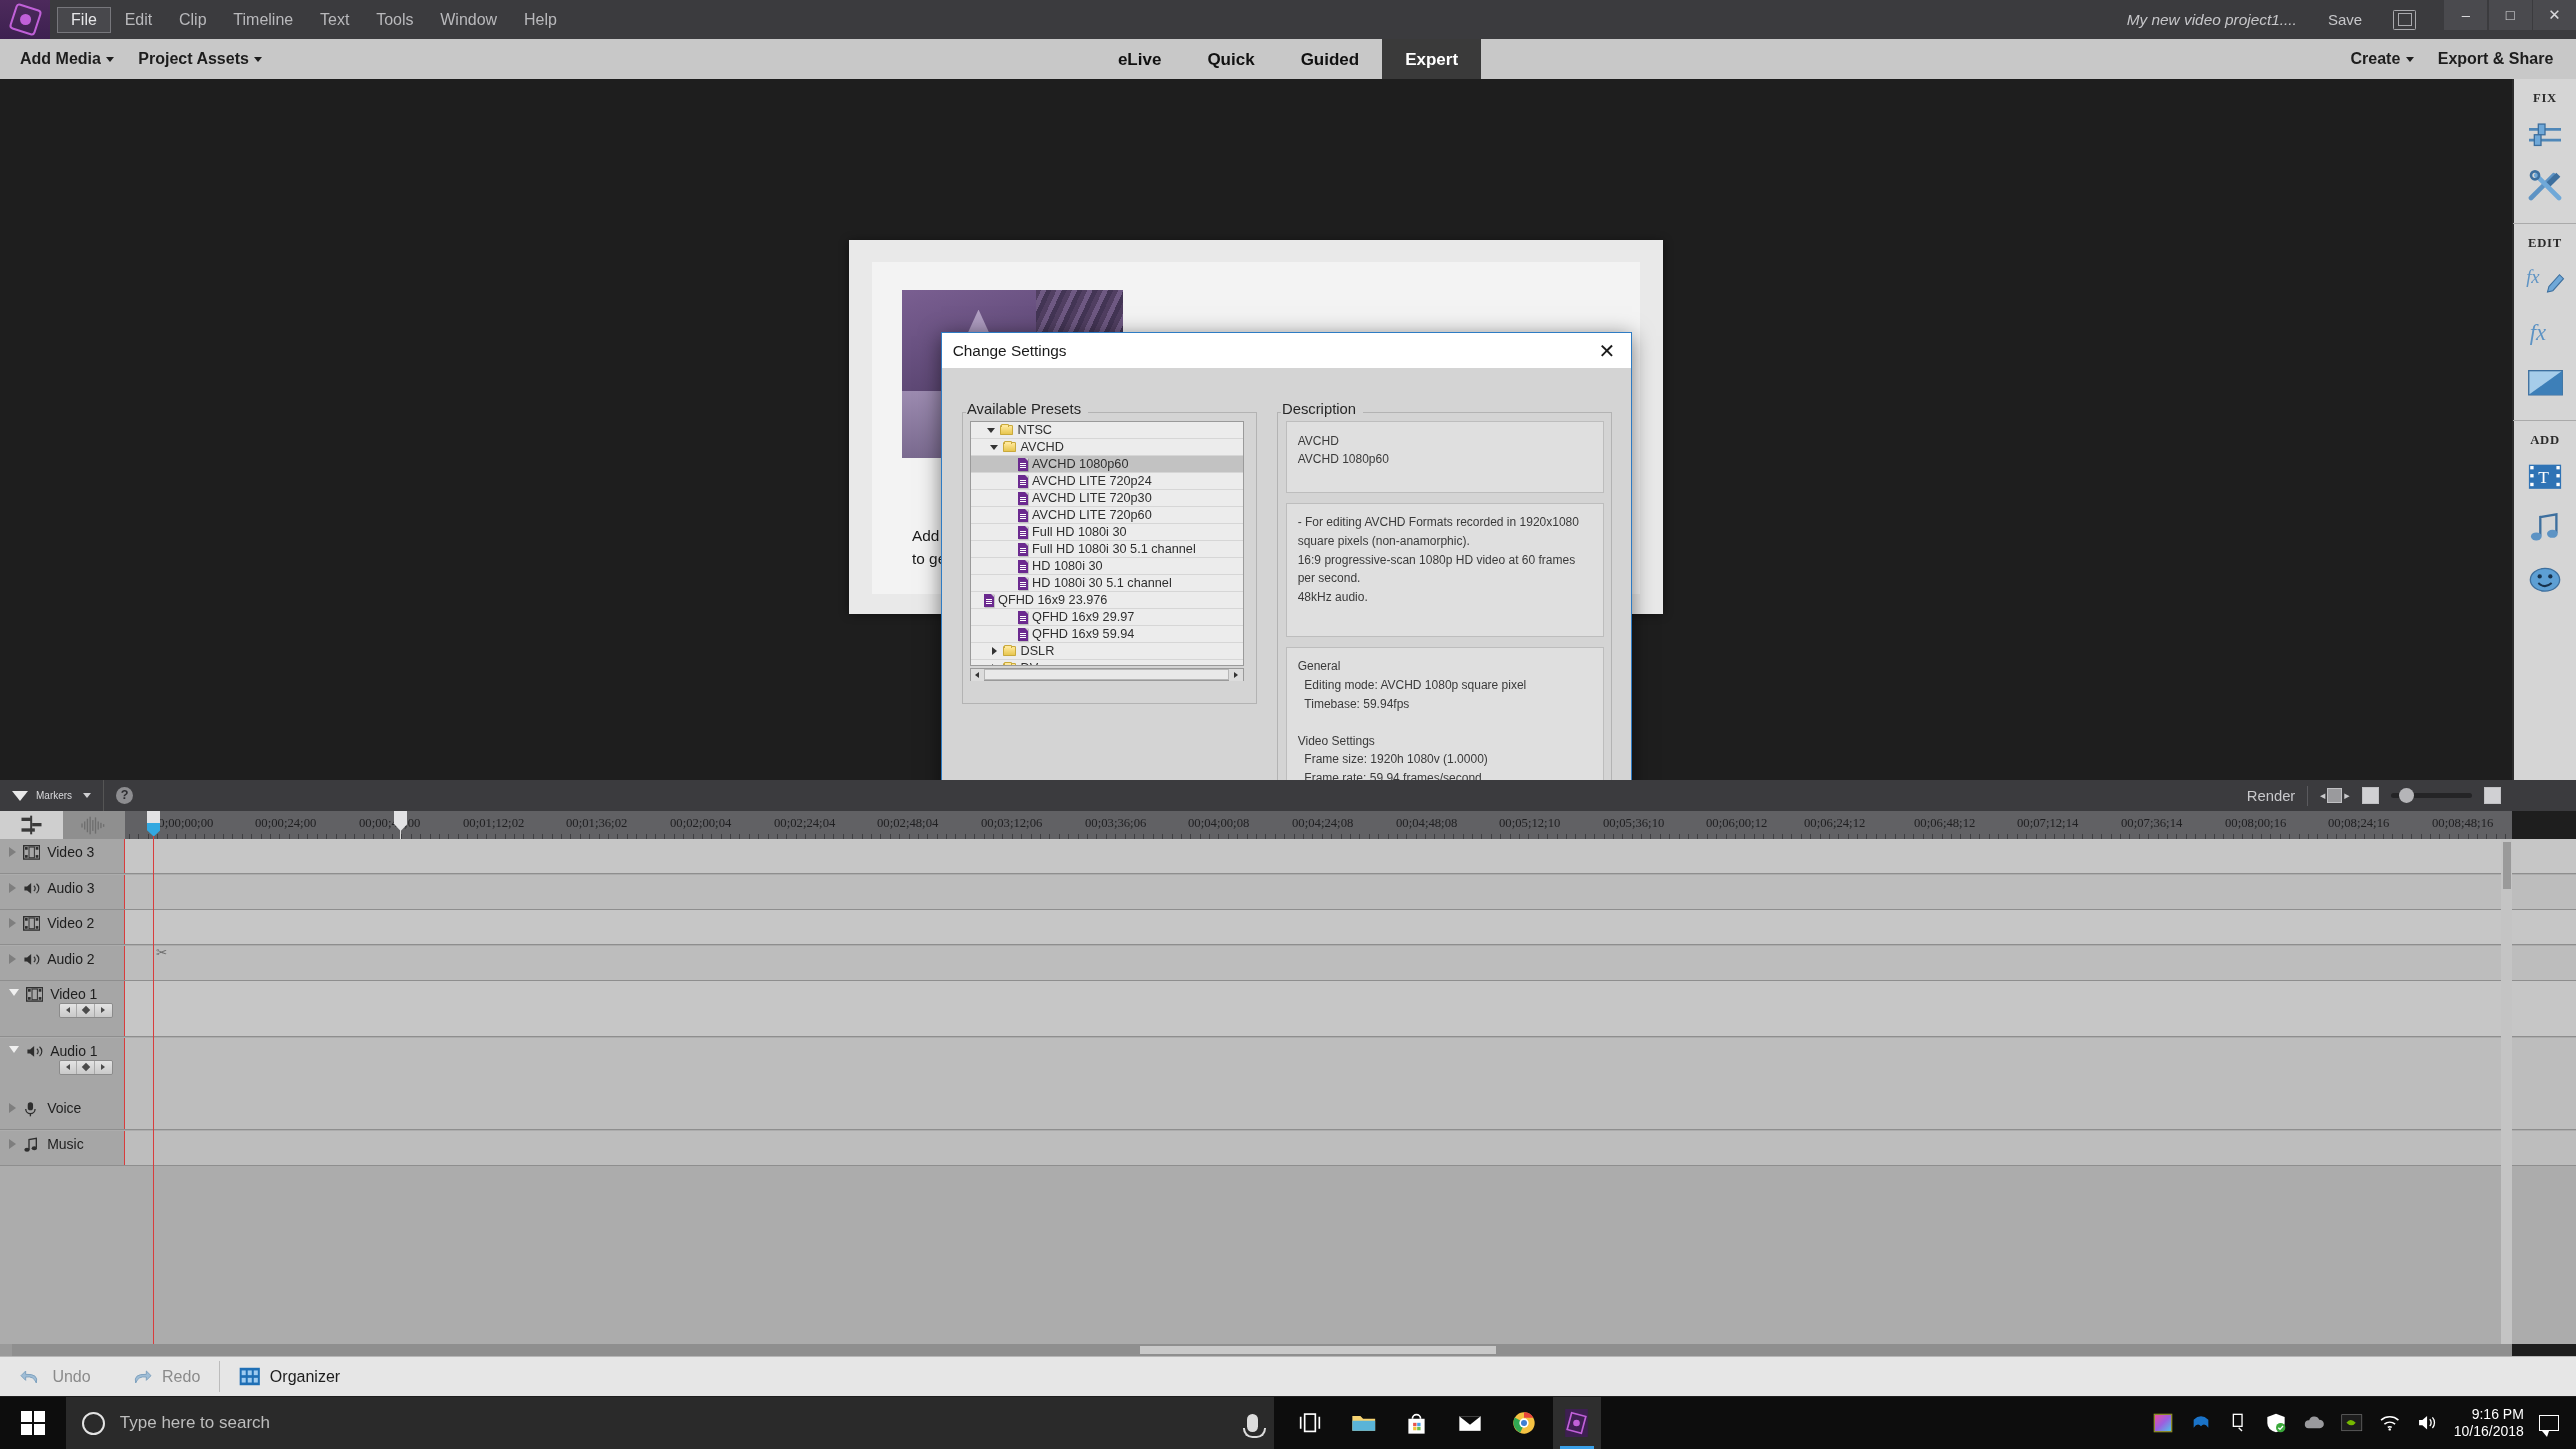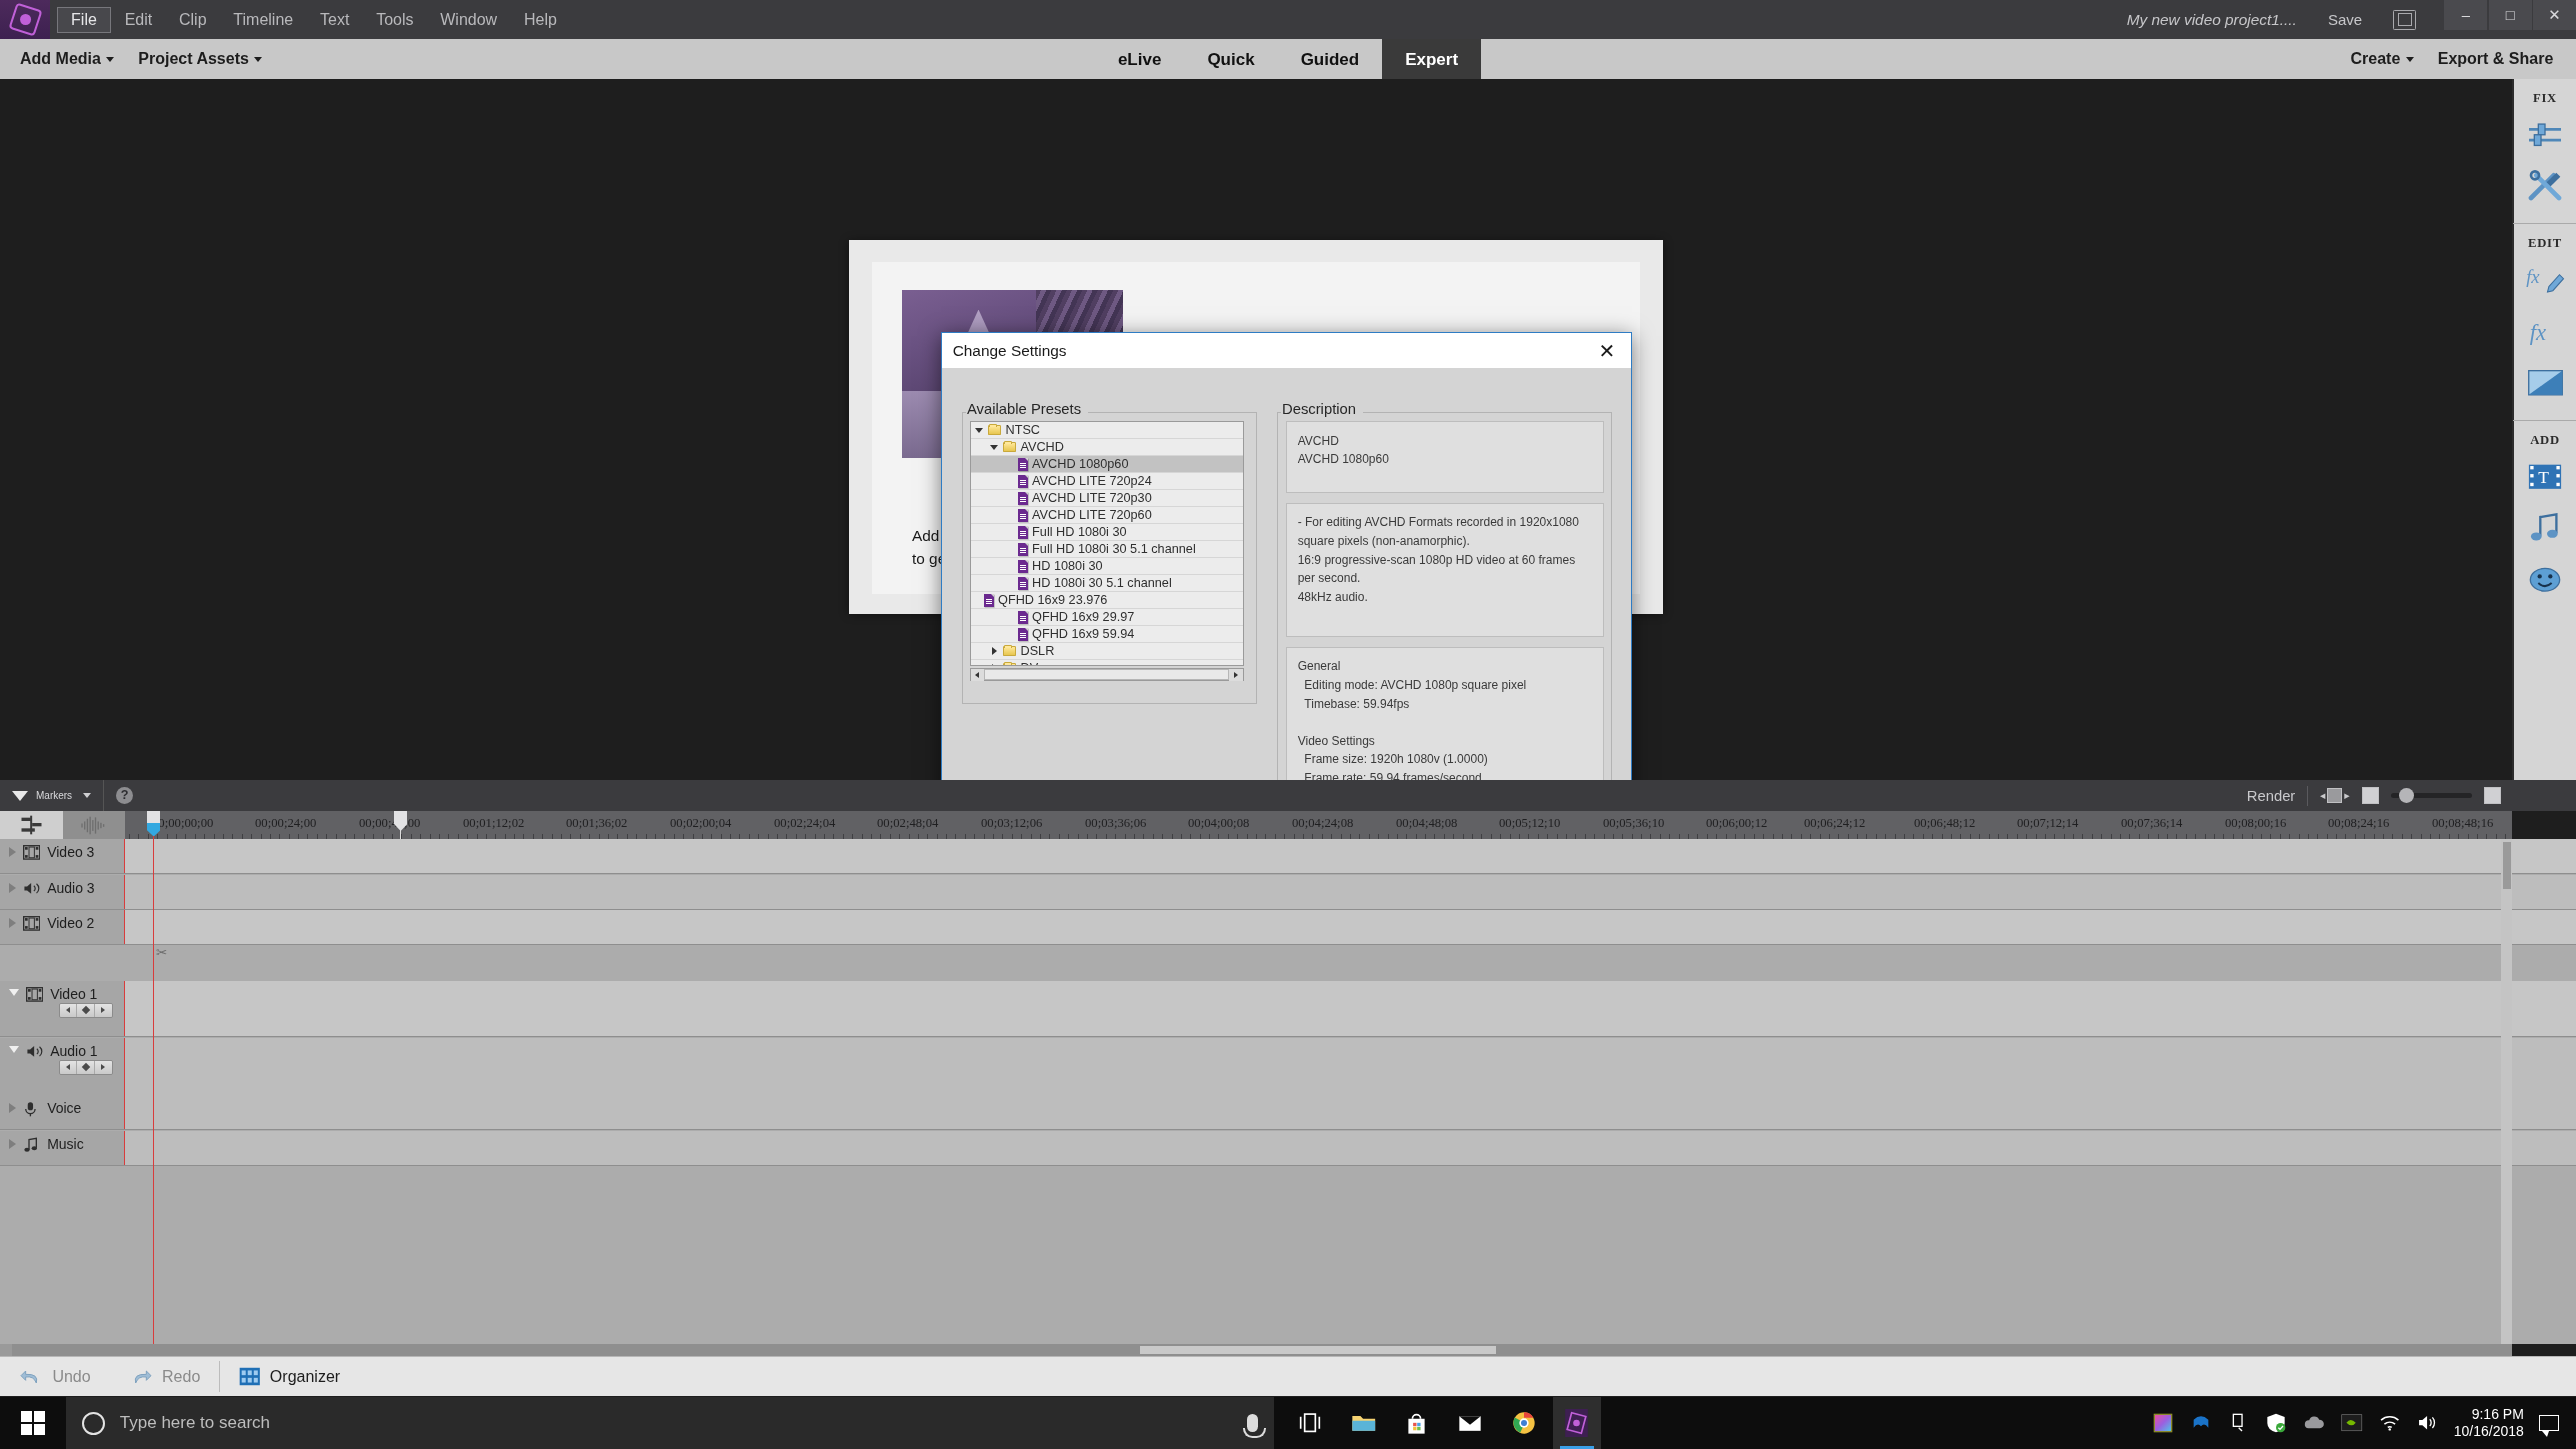--- a/index.html
+++ b/index.html
@@ -578,21 +578,21 @@
       <div class="dlg-close">✕</div>
     </div>
 
     <div class="dlg-body">
 
       <div class="fs" id="presets-fs">
         <div class="fs-topline-l"></div>
         <div class="fs-topline-r" style="width:168px"></div>
         <div class="fs-legend">Available Presets</div>
         <div class="tree" id="preset-tree">
-            <div class="tnode" style="padding-left: 4px;">
+            <div class="tnode" style="padding-left: 16px;">
               <span class="tri">
                 <span class="tri-d"></span>
               </span>
               <span class="folder"></span>
               <span>NTSC</span>
             </div>
             <div class="tnode" style="padding-left: 19px;">
               <span class="tri">
                 <span class="tri-d"></span>
               </span>
@@ -1094,20 +1094,34 @@
                 <rect x="3" y="15" width="4" height="4"></rect>
                 <rect x="19" y="3" width="4" height="4"></rect>
                 <rect x="19" y="15" width="4" height="4"></rect>
               </g>
               <rect x="9" y="3" width="8" height="16" fill="none" stroke="#2e2e2e" stroke-width="1.5"></rect>
             </svg></span>
           <span class="tname">Video 2</span>
         </div>
         <div class="body"></div>
       </div>
+      <div class="track aud" style="top: 107px; height: 35px;">
+        <div class="hdr">
+          <span class="ttri ttri-r"></span>
+          <span class="ticon"><svg width="19" height="14.8" viewBox="0 0 28 22">
+              <path d="M2 8 h4 l6 -5 v16 l-6 -5 H2 Z" fill="#2e2e2e"></path>
+              <g fill="none" stroke="#2e2e2e" stroke-width="1.8">
+                <path d="M16 7 a5 5 0 0 1 0 8"></path>
+                <path d="M20 4 a9 9 0 0 1 0 14"></path>
+              </g>
+            </svg></span>
+          <span class="tname">Audio 2</span>
+        </div>
+        <div class="body"></div>
+      </div>
       <div class="track vid" style="top: 142px; height: 56px;">
         <div class="hdr">
           <span class="ttri ttri-d"></span>
           <span class="ticon"><svg width="17.4" height="14.8" viewBox="0 0 26 22">
               <rect x="1" y="1" width="24" height="20" fill="none" stroke="#2e2e2e" stroke-width="2"></rect>
               <g fill="#2e2e2e">
                 <rect x="3" y="3" width="4" height="4"></rect>
                 <rect x="3" y="15" width="4" height="4"></rect>
                 <rect x="19" y="3" width="4" height="4"></rect>
                 <rect x="19" y="15" width="4" height="4"></rect>

